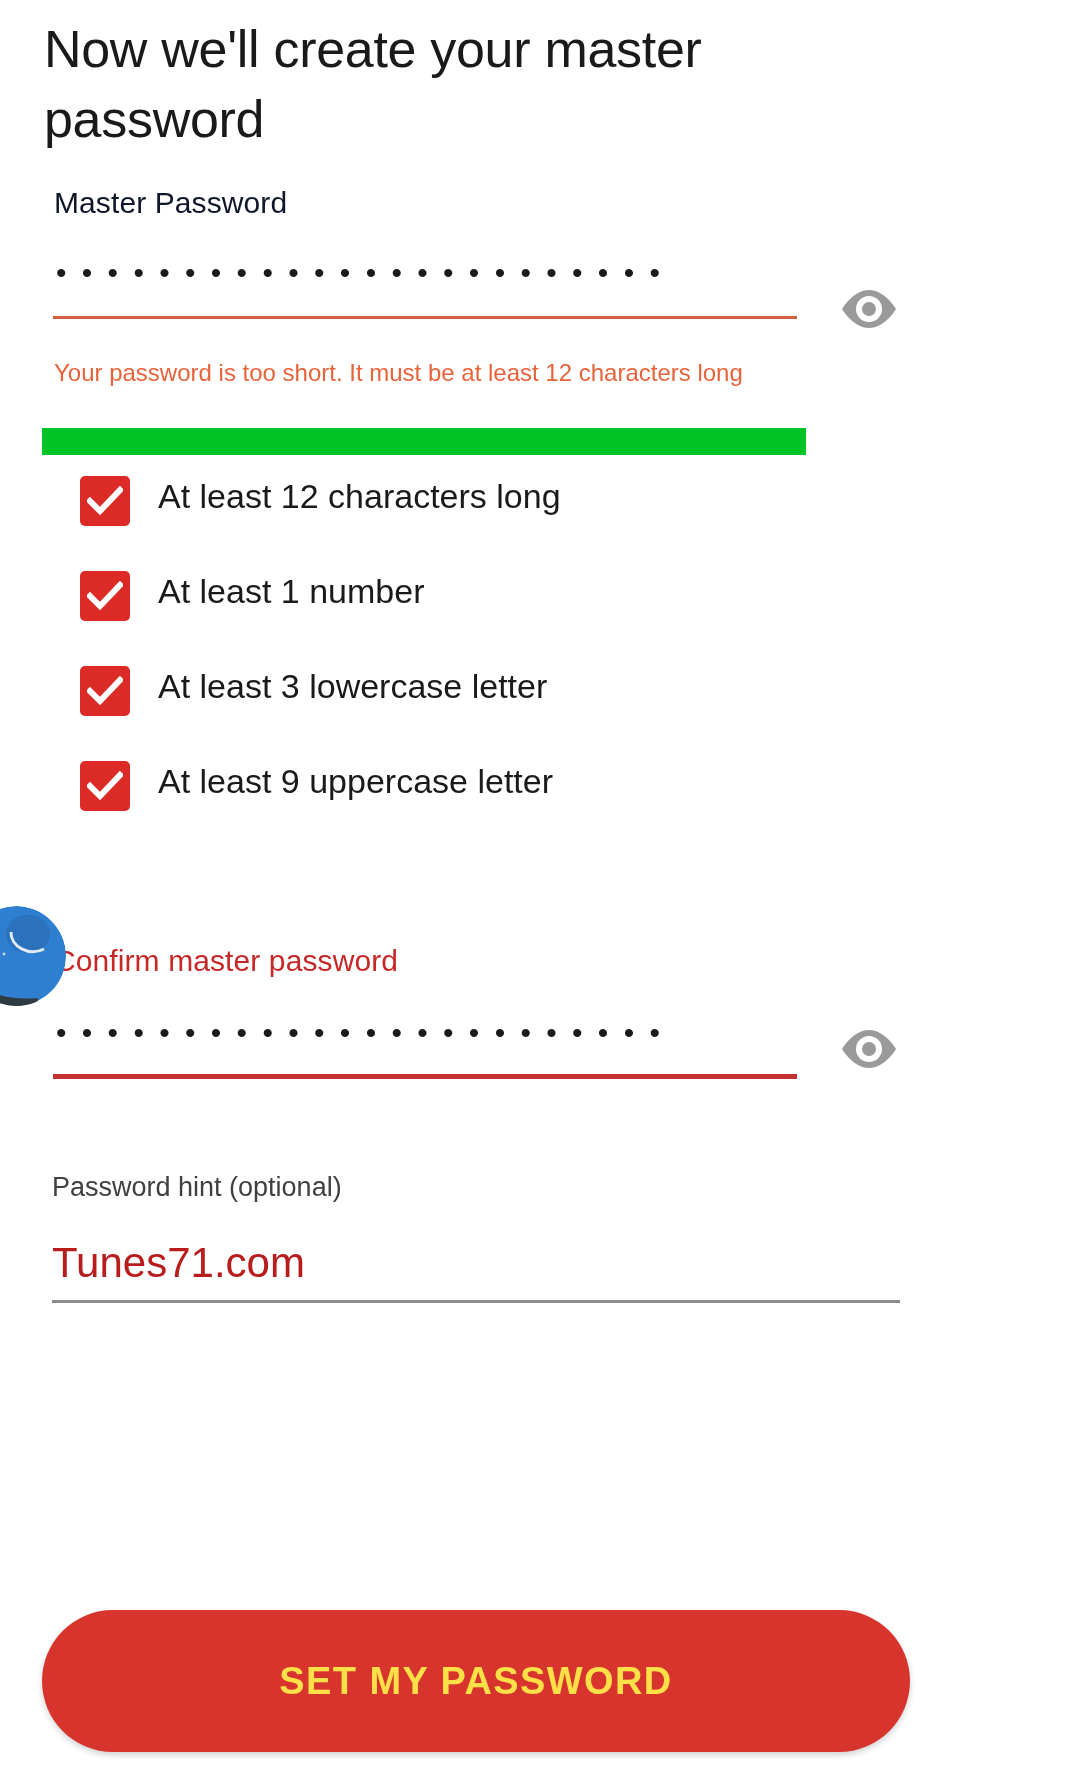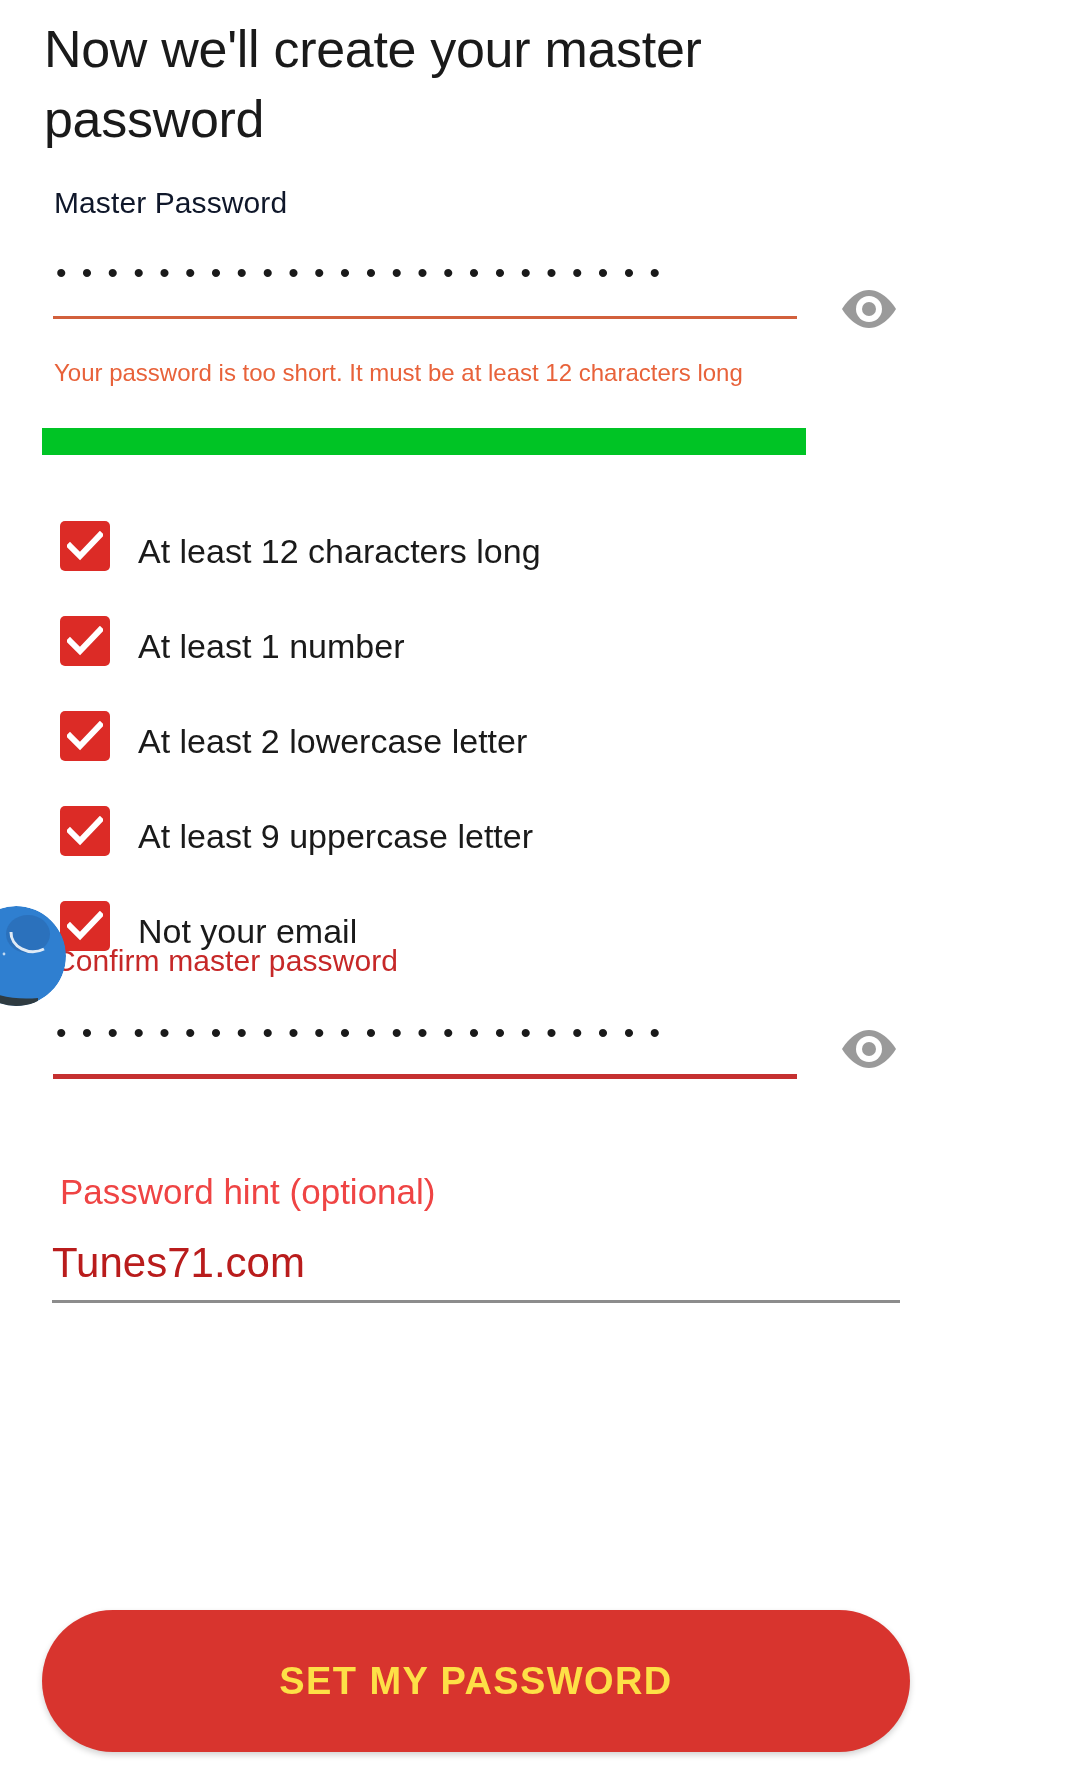--- a/index.html
+++ b/index.html
@@ -89,21 +89,22 @@
   .req-list {
     position: absolute;
     left: 0;
     top: 476px;
     width: 1080px;
   }
   .req-row {
     position: relative;
     height: 95px;
     display: flex;
-    align-items: flex-end;
+    align-items: flex-start;
+    margin-left: 20px;
   }
   .cbox {
     position: relative;
     margin-left: 60px;
     width: 50px;
     height: 50px;
     background: #dc2b26;
     border-radius: 5px;
     flex: 0 0 auto;
   }
@@ -155,24 +156,24 @@
     left: 53px;
     top: 1074px;
     width: 744px;
     height: 5px;
     background: #c53030;
   }
 
   
   .label-hint {
     position: absolute;
-    left: 60px;
+    left: 52px;
     top: 1172px;
-    font-size: 35px;
-    color: #ef4444;
+    font-size: 27px;
+    color: #404040;
   }
   .value-hint {
     position: absolute;
     left: 52px;
     top: 1236px;
     font-size: 42px;
     color: #b91c1c;
     line-height: 54px;
   }
   .underline-hint {
@@ -241,37 +242,29 @@
           </svg>
       </span>
       <span class="req-label">At least 1 number</span>
     </div>
     <div class="req-row">
       <span class="cbox">
         <svg width="36" height="30" viewBox="0 0 36 30">
             <path d="M3 15 L13 25 L33 4" stroke="#ffffff" stroke-width="6" fill="none" stroke-linecap="square"></path>
           </svg>
       </span>
-      <span class="req-label">At least 2 lowercase letter</span>
+      <span class="req-label">At least 3 lowercase letter</span>
     </div>
     <div class="req-row">
       <span class="cbox">
         <svg width="36" height="30" viewBox="0 0 36 30">
             <path d="M3 15 L13 25 L33 4" stroke="#ffffff" stroke-width="6" fill="none" stroke-linecap="square"></path>
           </svg>
       </span>
       <span class="req-label">At least 9 uppercase letter</span>
-    </div>
-    <div class="req-row">
-      <span class="cbox">
-        <svg width="36" height="30" viewBox="0 0 36 30">
-            <path d="M3 15 L13 25 L33 4" stroke="#ffffff" stroke-width="6" fill="none" stroke-linecap="square"></path>
-          </svg>
-      </span>
-      <span class="req-label">Not your email</span>
     </div>
   </div>
 
   <div class="avatar-blob">
     <svg width="100" height="100" viewBox="0 0 100 100">
       <circle cx="50" cy="50" r="50" fill="#2f7fd0"></circle>
       <path d="M0 72 Q30 96 72 92 L72 100 L0 100 Z" fill="#2f3b41"></path>
       <ellipse cx="62" cy="28" rx="22" ry="19" fill="#2a6fb8" opacity="0.85"></ellipse>
       <path d="M45 26 A22 19 0 0 0 78 43" stroke="#ffffff" stroke-width="3" fill="none" opacity="0.85"></path>
       <rect x="8" y="36" width="18" height="9" rx="4" fill="#1d2a33" transform="rotate(-14 17 40)"></rect>

